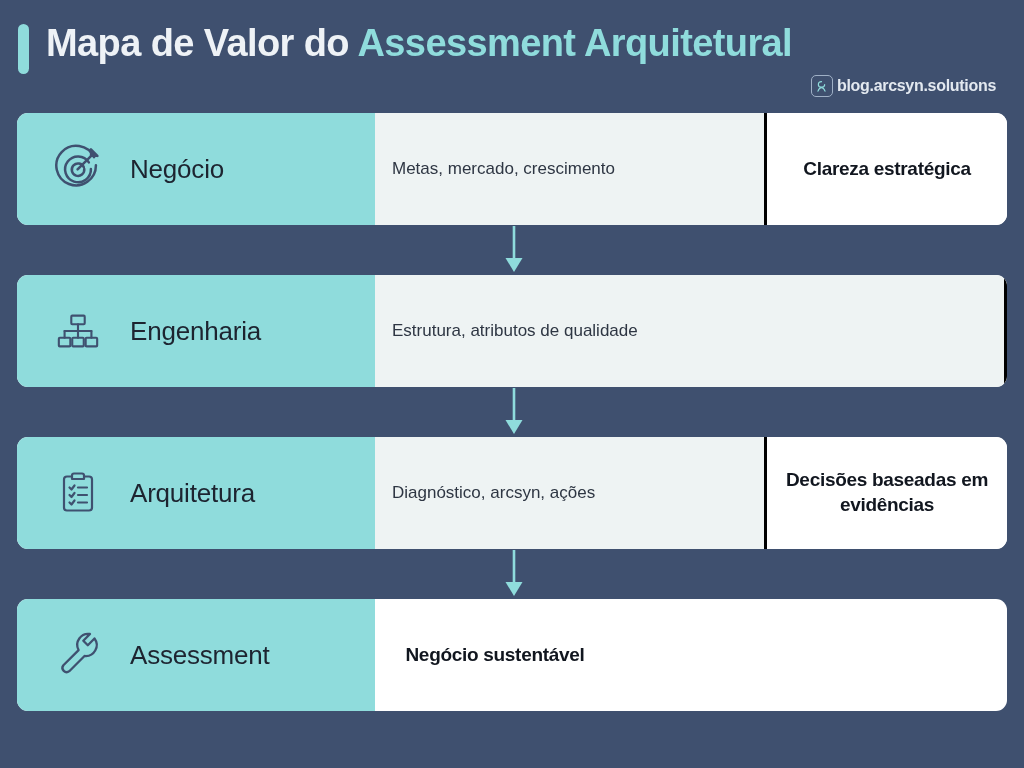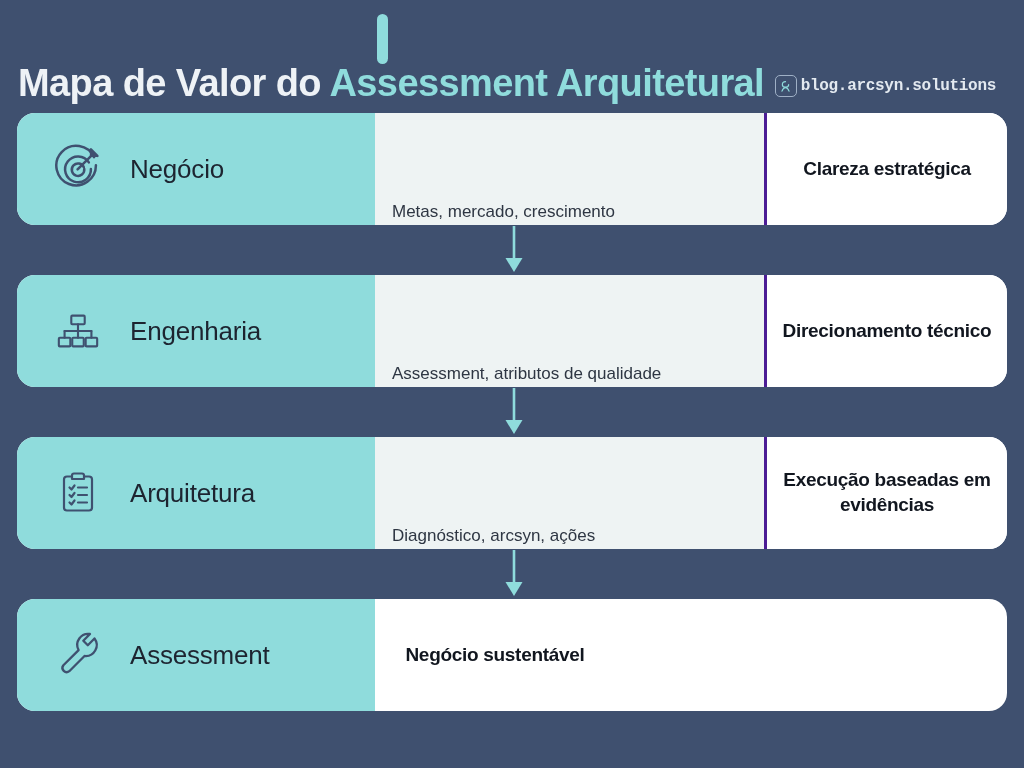--- a/index.html
+++ b/index.html
@@ -18,24 +18,22 @@
   
   .header {
     position: absolute;
     left: 0; top: 0;
     width: 1024px;
     height: 108px;
   }
   .title-row {
     position: absolute;
     left: 18px;
-    top: 14px;
-    display: flex;
-    align-items: center;
-    flex-direction: column;
+    top: 24px;
+    display: flex;
   }
   .accent-bar {
     width: 11px;
     height: 50px;
     border-radius: 6px;
     background: #8fdcdc;
     flex: 0 0 auto;
     margin-right: 17px;
   }
   .title-text {
@@ -48,21 +46,20 @@
   .title-part-1 { color: #eef2f6; }
   .title-part-2 { color: #8fdcdc; }
 
   .watermark {
     position: absolute;
     right: 28px;
     top: 75px;
     display: flex;
     align-items: center;
     gap: 4px;
-    font-family: Liberation Mono, monospace;
   }
   .wm-logo {
     width: 20px;
     height: 20px;
     border: 1.6px solid #9fb0c6;
     border-radius: 5px;
     display: flex;
     align-items: center;
     justify-content: center;
     flex: 0 0 auto;
@@ -77,21 +74,21 @@
 
   
   .rows {
     position: absolute;
     left: 17px;
     top: 113px;
     width: 990px;
   }
   .row {
     height: 112px;
-    border-radius: 18px;
+    border-radius: 11px;
     overflow: hidden;
     display: flex;
     background: #ffffff;
     position: relative;
   }
 
   .cell-label {
     width: 358px;
     flex: 0 0 auto;
     background: #8fdcdc;
@@ -113,24 +110,24 @@
     font-size: 26px;
     color: #1d2430;
     letter-spacing: -0.2px;
     white-space: nowrap;
   }
 
   .cell-desc {
     flex: 1 1 auto;
     background: #eef3f3;
     display: flex;
-    align-items: flex-end;
+    align-items: center;
     padding: 0 20px 0 17px;
     box-sizing: border-box;
-    border-right: 3px solid #4c1d95;
+    border-right: 3px solid #000000;
   }
   .desc-text {
     font-size: 17px;
     color: #2e3643;
     line-height: 1.55;
   }
 
   .cell-result {
     width: 240px;
     flex: 0 0 auto;
@@ -224,24 +221,21 @@
           <line x1="24" y1="17" x2="24" y2="24"></line>
           <line x1="10" y1="24" x2="38" y2="24"></line>
           <line x1="10" y1="24" x2="10" y2="31"></line>
           <line x1="24" y1="24" x2="24" y2="31"></line>
           <line x1="38" y1="24" x2="38" y2="31"></line>
         </svg>
       </span>
       <span class="label-text">Engenharia</span>
     </div>
     <div class="cell-desc">
-      <span class="desc-text">Assessment, atributos de qualidade</span>
-    </div>
-    <div class="cell-result">
-      <span class="result-text">Direcionamento técnico</span>
+      <span class="desc-text">Estrutura, atributos de qualidade</span>
     </div>
   </div>
 
   <div class="connector">
     <svg class="arrow-svg" width="26" height="48" viewBox="0 0 26 48">
       <line x1="13" y1="0" x2="13" y2="34" stroke="#8fdcdc" stroke-width="2.6"></line>
       <path d="M4.5 32 L21.5 32 L13 46 Z" fill="#8fdcdc"></path>
     </svg>
   </div>
 
@@ -259,21 +253,21 @@
           <path d="M15.5 33.5 L17.5 35.5 L20.5 31.5"></path>
           <line x1="24" y1="33.5" x2="33" y2="33.5"></line>
         </svg>
       </span>
       <span class="label-text">Arquitetura</span>
     </div>
     <div class="cell-desc">
       <span class="desc-text">Diagnóstico, arcsyn, ações</span>
     </div>
     <div class="cell-result">
-      <span class="result-text">Execução baseadas em evidências</span>
+      <span class="result-text">Decisões baseadas em evidências</span>
     </div>
   </div>
 
   <div class="connector">
     <svg class="arrow-svg" width="26" height="48" viewBox="0 0 26 48">
       <line x1="13" y1="0" x2="13" y2="34" stroke="#8fdcdc" stroke-width="2.6"></line>
       <path d="M4.5 32 L21.5 32 L13 46 Z" fill="#8fdcdc"></path>
     </svg>
   </div>
 

